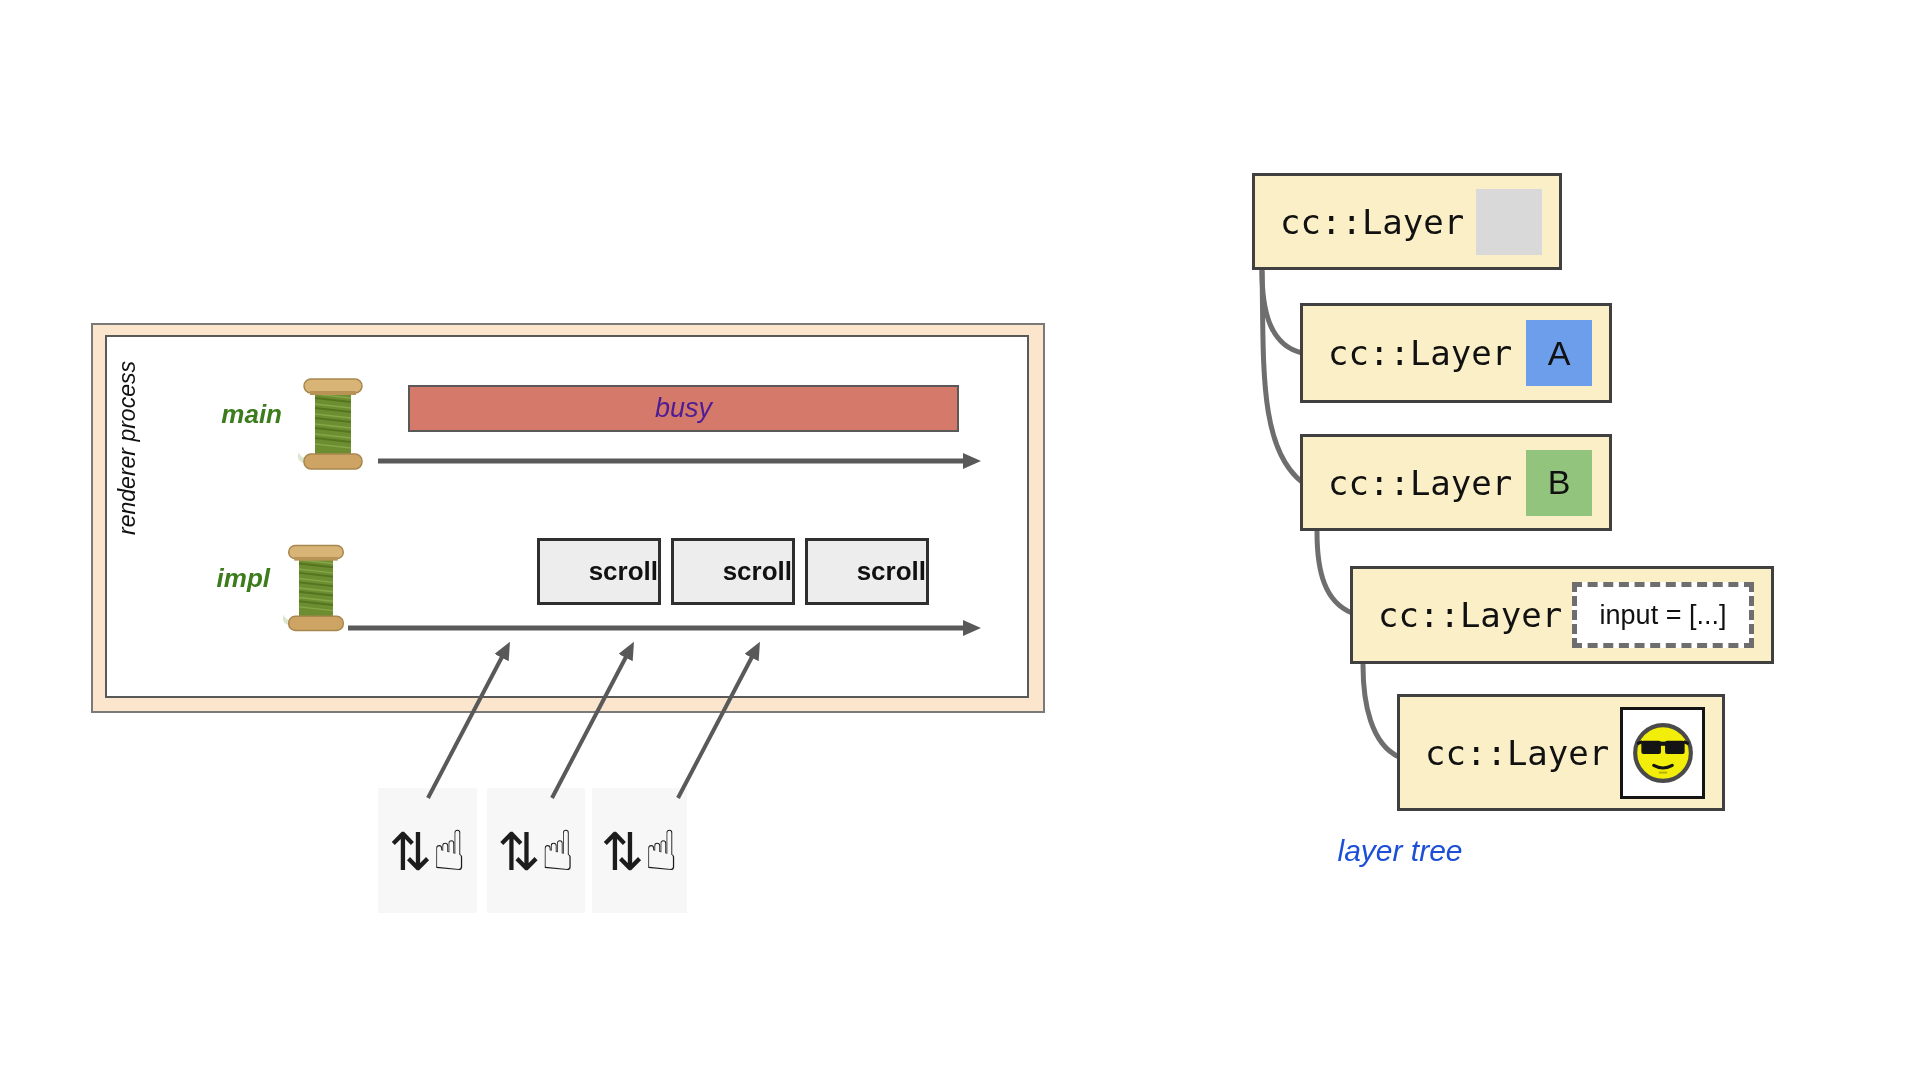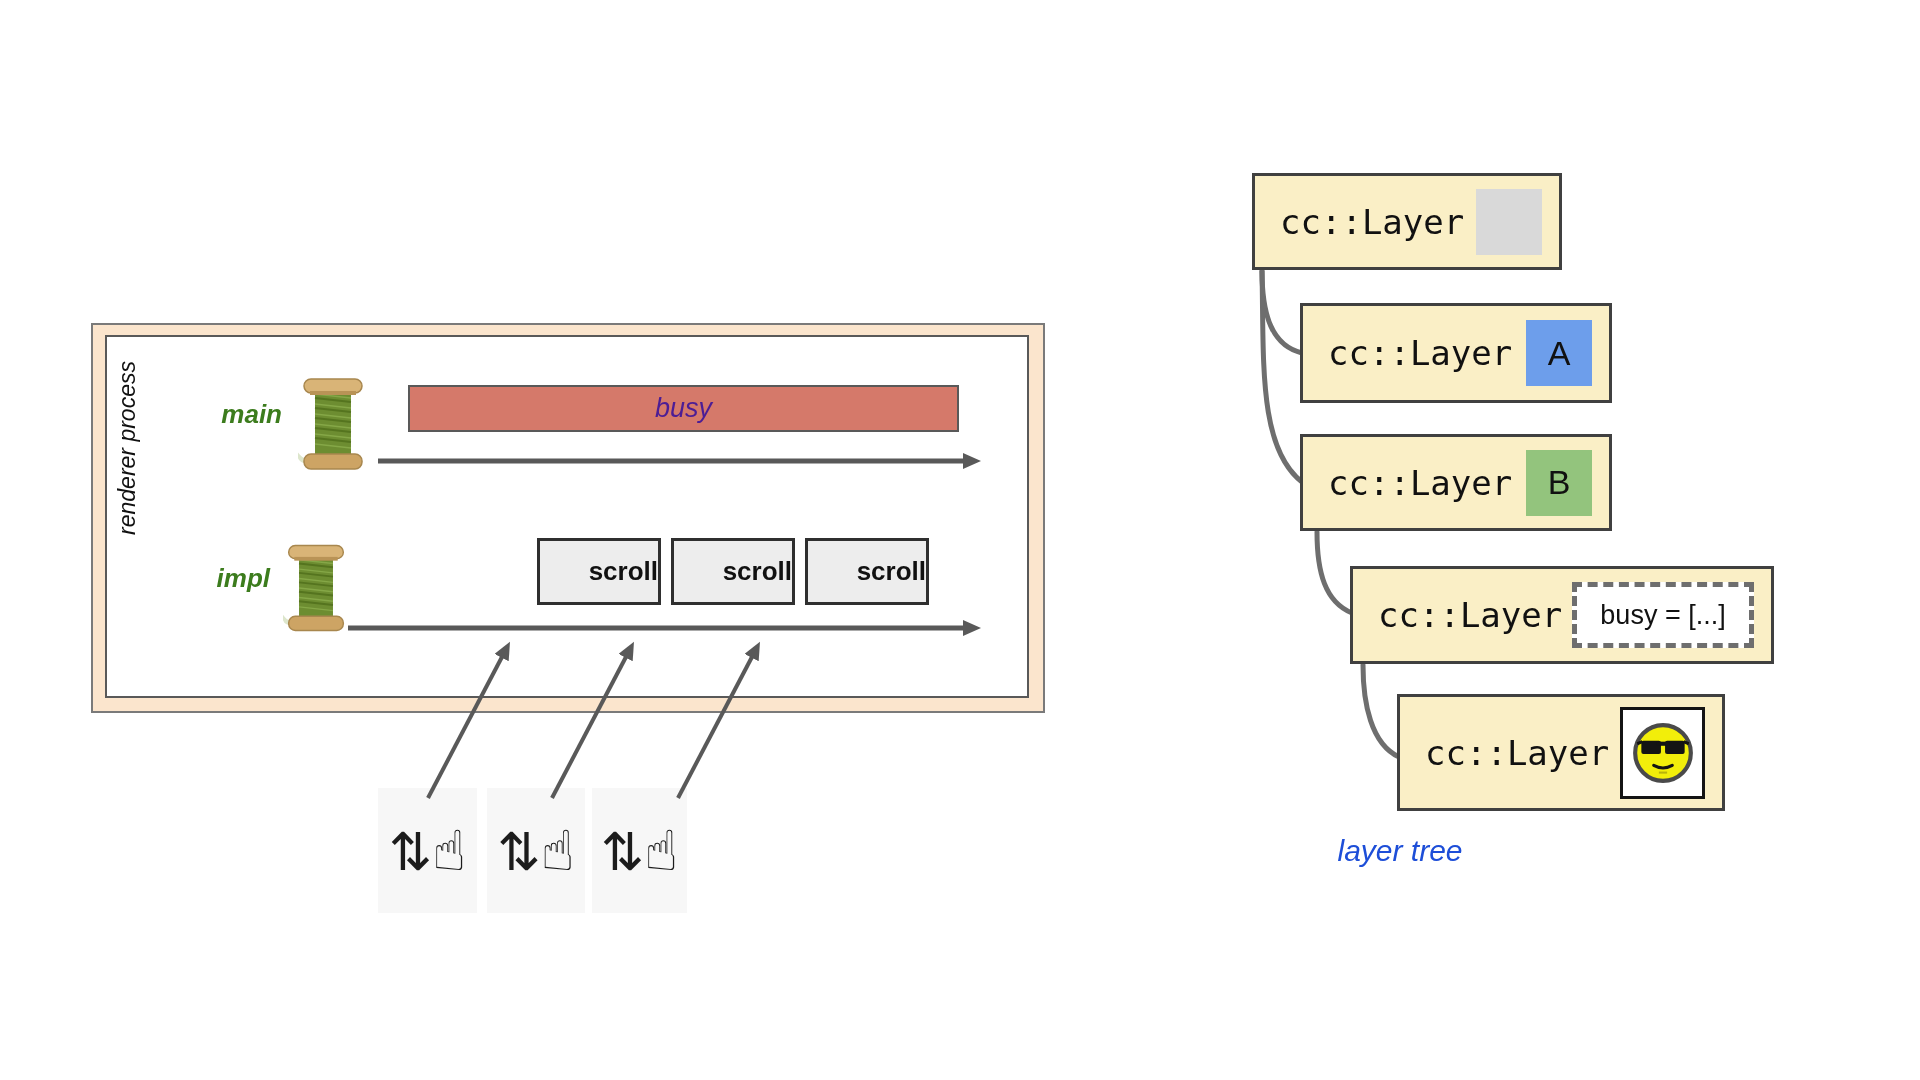--- a/index.html
+++ b/index.html
@@ -151,21 +151,21 @@
     <div class="badge-square badge-blue">A</div>
   </div>
 
   <div class="layer-node" id="node-2">
     <span class="cc">cc::Layer</span>
     <div class="badge-square badge-green">B</div>
   </div>
 
   <div class="layer-node" id="node-3">
     <span class="cc">cc::Layer</span>
-    <div class="badge-clip">busy = [...]</div>
+    <div class="badge-clip">input = [...]</div>
   </div>
 
   <div class="layer-node" id="node-4">
     <span class="cc">cc::Layer</span>
     <div class="badge-frame">
       <svg width="66" height="66" viewBox="0 0 64 64">
         <circle cx="32" cy="32" r="27" fill="#f2ee0a" stroke="#4a4a4a" stroke-width="4"></circle>
         <rect x="11" y="20" width="19" height="13" rx="2" fill="#141414"></rect>
         <rect x="34" y="20" width="19" height="13" rx="2" fill="#141414"></rect>
         <rect x="26" y="21" width="12" height="4" fill="#141414"></rect>

